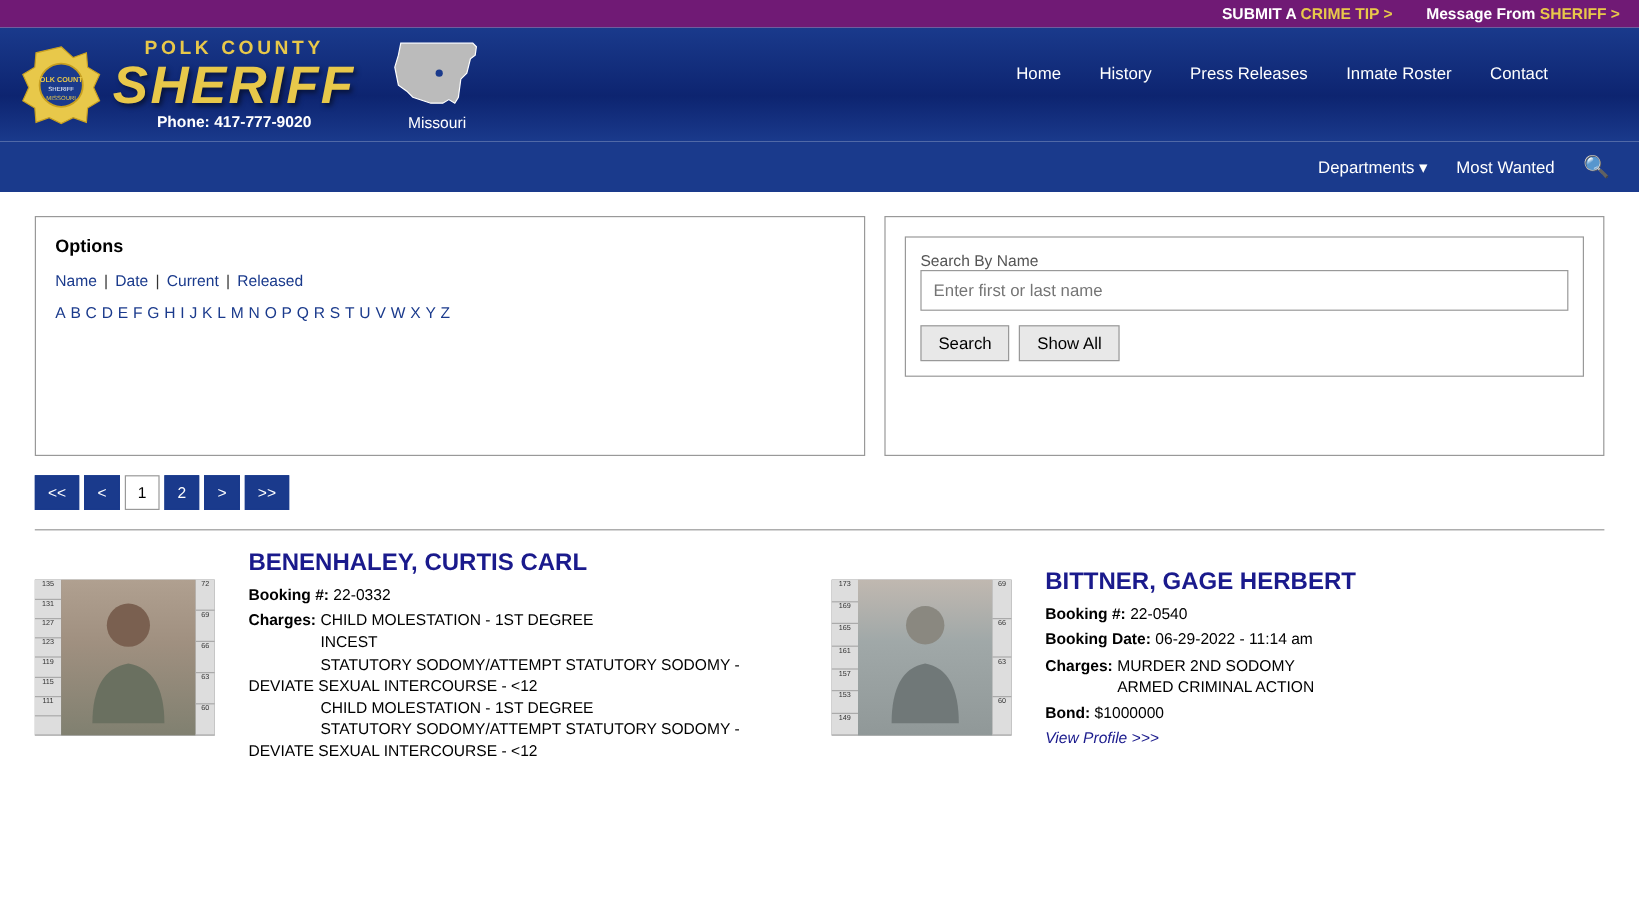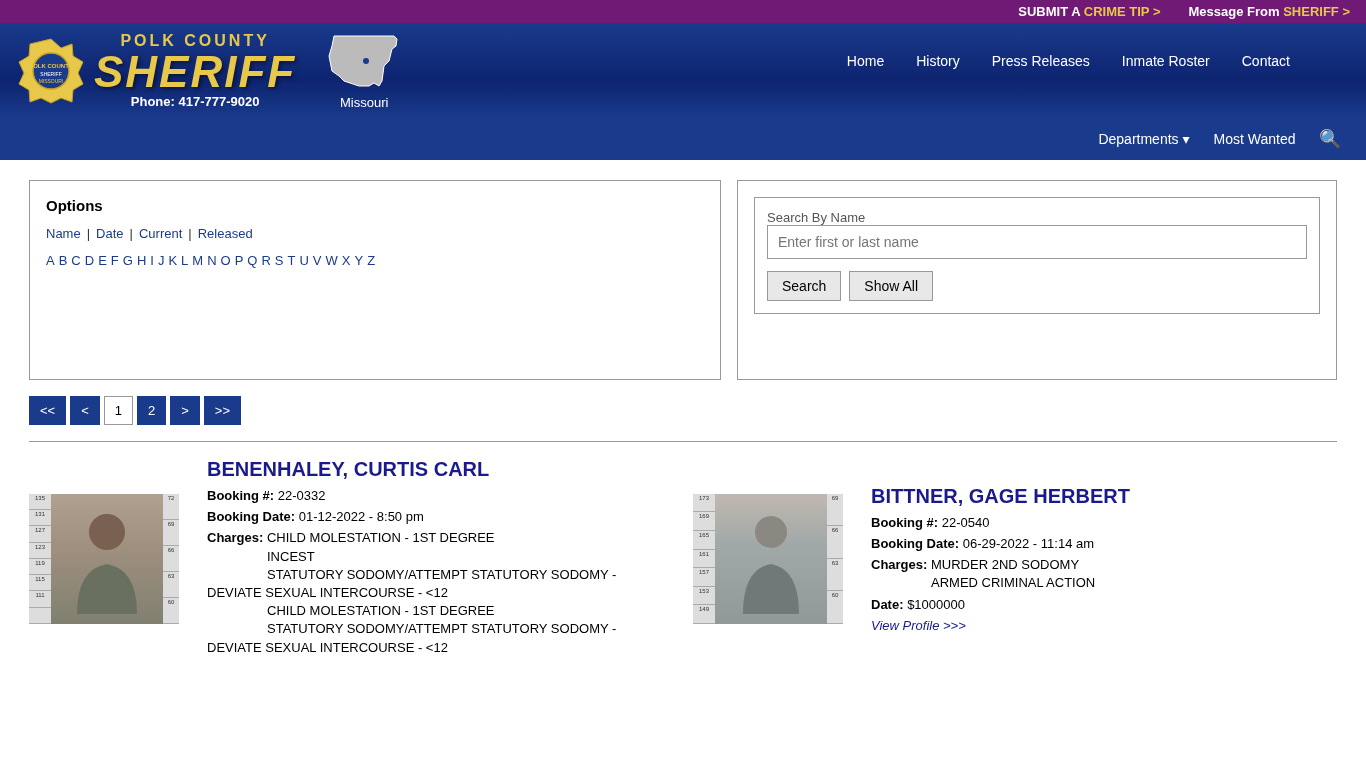--- a/index.html
+++ b/index.html
@@ -434,24 +434,20 @@
           </div>
         </div>
       </div>
       <div class="inmate-info">
         <div class="inmate-name">BENENHALEY, CURTIS CARL</div>
         <div class="inmate-detail">
           <strong>Booking #:</strong>
           <span>22-0332</span>
         </div>
         <div class="inmate-detail">
-          <strong>Booking Date:</strong>
-          <span>01-12-2022 - 8:50 pm</span>
-        </div>
-        <div class="inmate-detail">
           <strong>Charges:</strong>
           <span>CHILD MOLESTATION - 1ST DEGREE</span><br>
           <span style="padding-left:60px;">INCEST</span><br>
           <span style="padding-left:60px;">STATUTORY SODOMY/ATTEMPT STATUTORY SODOMY - DEVIATE SEXUAL INTERCOURSE - &lt;12</span><br>
           <span style="padding-left:60px;">CHILD MOLESTATION - 1ST DEGREE</span><br>
           <span style="padding-left:60px;">STATUTORY SODOMY/ATTEMPT STATUTORY SODOMY - DEVIATE SEXUAL INTERCOURSE - &lt;12</span>
         </div>
       </div>
     </div>
 
@@ -492,21 +488,21 @@
         <div class="inmate-detail">
           <strong>Booking Date:</strong>
           <span>06-29-2022 - 11:14 am</span>
         </div>
         <div class="inmate-detail">
           <strong>Charges:</strong>
           <span>MURDER 2ND SODOMY</span><br>
           <span style="padding-left:60px;">ARMED CRIMINAL ACTION</span>
         </div>
         <div class="inmate-detail">
-          <strong>Date:</strong>
+          <strong>Bond:</strong>
           <span>$1000000</span>
         </div>
         <a class="view-profile">View Profile &gt;&gt;&gt;</a>
       </div>
     </div>
 
   </div>
 </div>
 
 </body></html>

